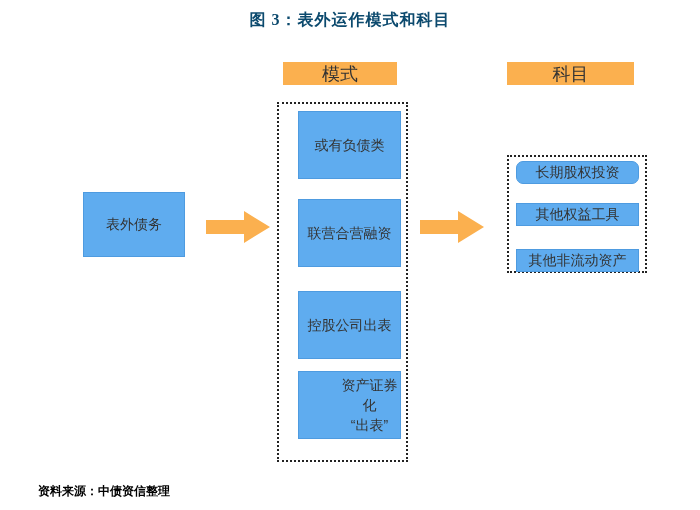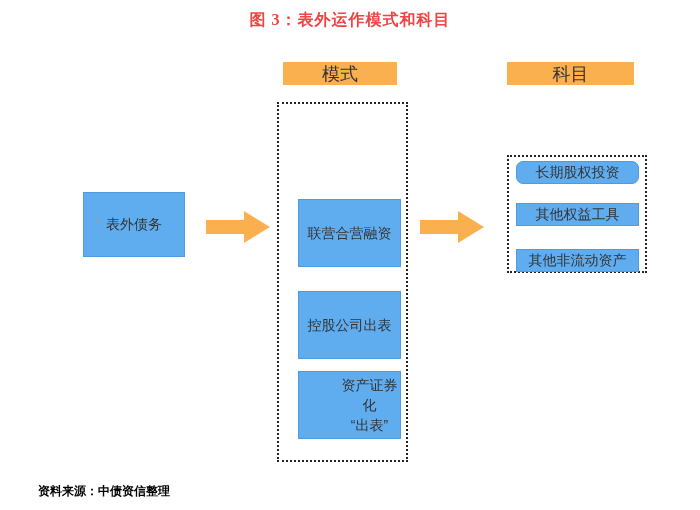--- a/index.html
+++ b/index.html
@@ -17,21 +17,21 @@
   }
   .fig-title {
     position: absolute;
     top: 10px;
     left: 0;
     width: 100%;
     text-align: center;
     font-family: "Liberation Serif", serif;
     font-weight: bold;
     font-size: 16px;
-    color: #ef4444;
+    color: #0c4a6e;
     letter-spacing: 1px;
   }
   .hdr {
     position: absolute;
     height: 23px;
     background: #FBB04F;
     display: flex;
     align-items: center;
     justify-content: center;
     font-size: 18px;
@@ -114,20 +114,21 @@
 
   <svg class="arrow arrow-1" viewBox="0 0 66 40" aria-hidden="true">
     <polygon points="0,13 38,13 38,4 64,20 38,36 38,27 0,27" fill="#FBB04F"></polygon>
   </svg>
 
   <svg class="arrow arrow-2" viewBox="0 0 66 40" aria-hidden="true">
     <polygon points="0,13 38,13 38,4 64,20 38,36 38,27 0,27" fill="#FBB04F"></polygon>
   </svg>
 
   <div class="dashed-group mode-group">
+    <div class="blue-box mode-node n0">或有负债类</div>
     <div class="blue-box mode-node n1">联营合营融资</div>
     <div class="blue-box mode-node n2">控股公司出表</div>
     <div class="blue-box mode-node n3">资产证券化
 “出表”</div>
   </div>
 
   <div class="dashed-group subject-group">
     <div class="blue-box subject-node n0">长期股权投资</div>
     <div class="blue-box subject-node n2">其他非流动资产</div>
     <div class="blue-box subject-node n1">其他权益工具</div>

